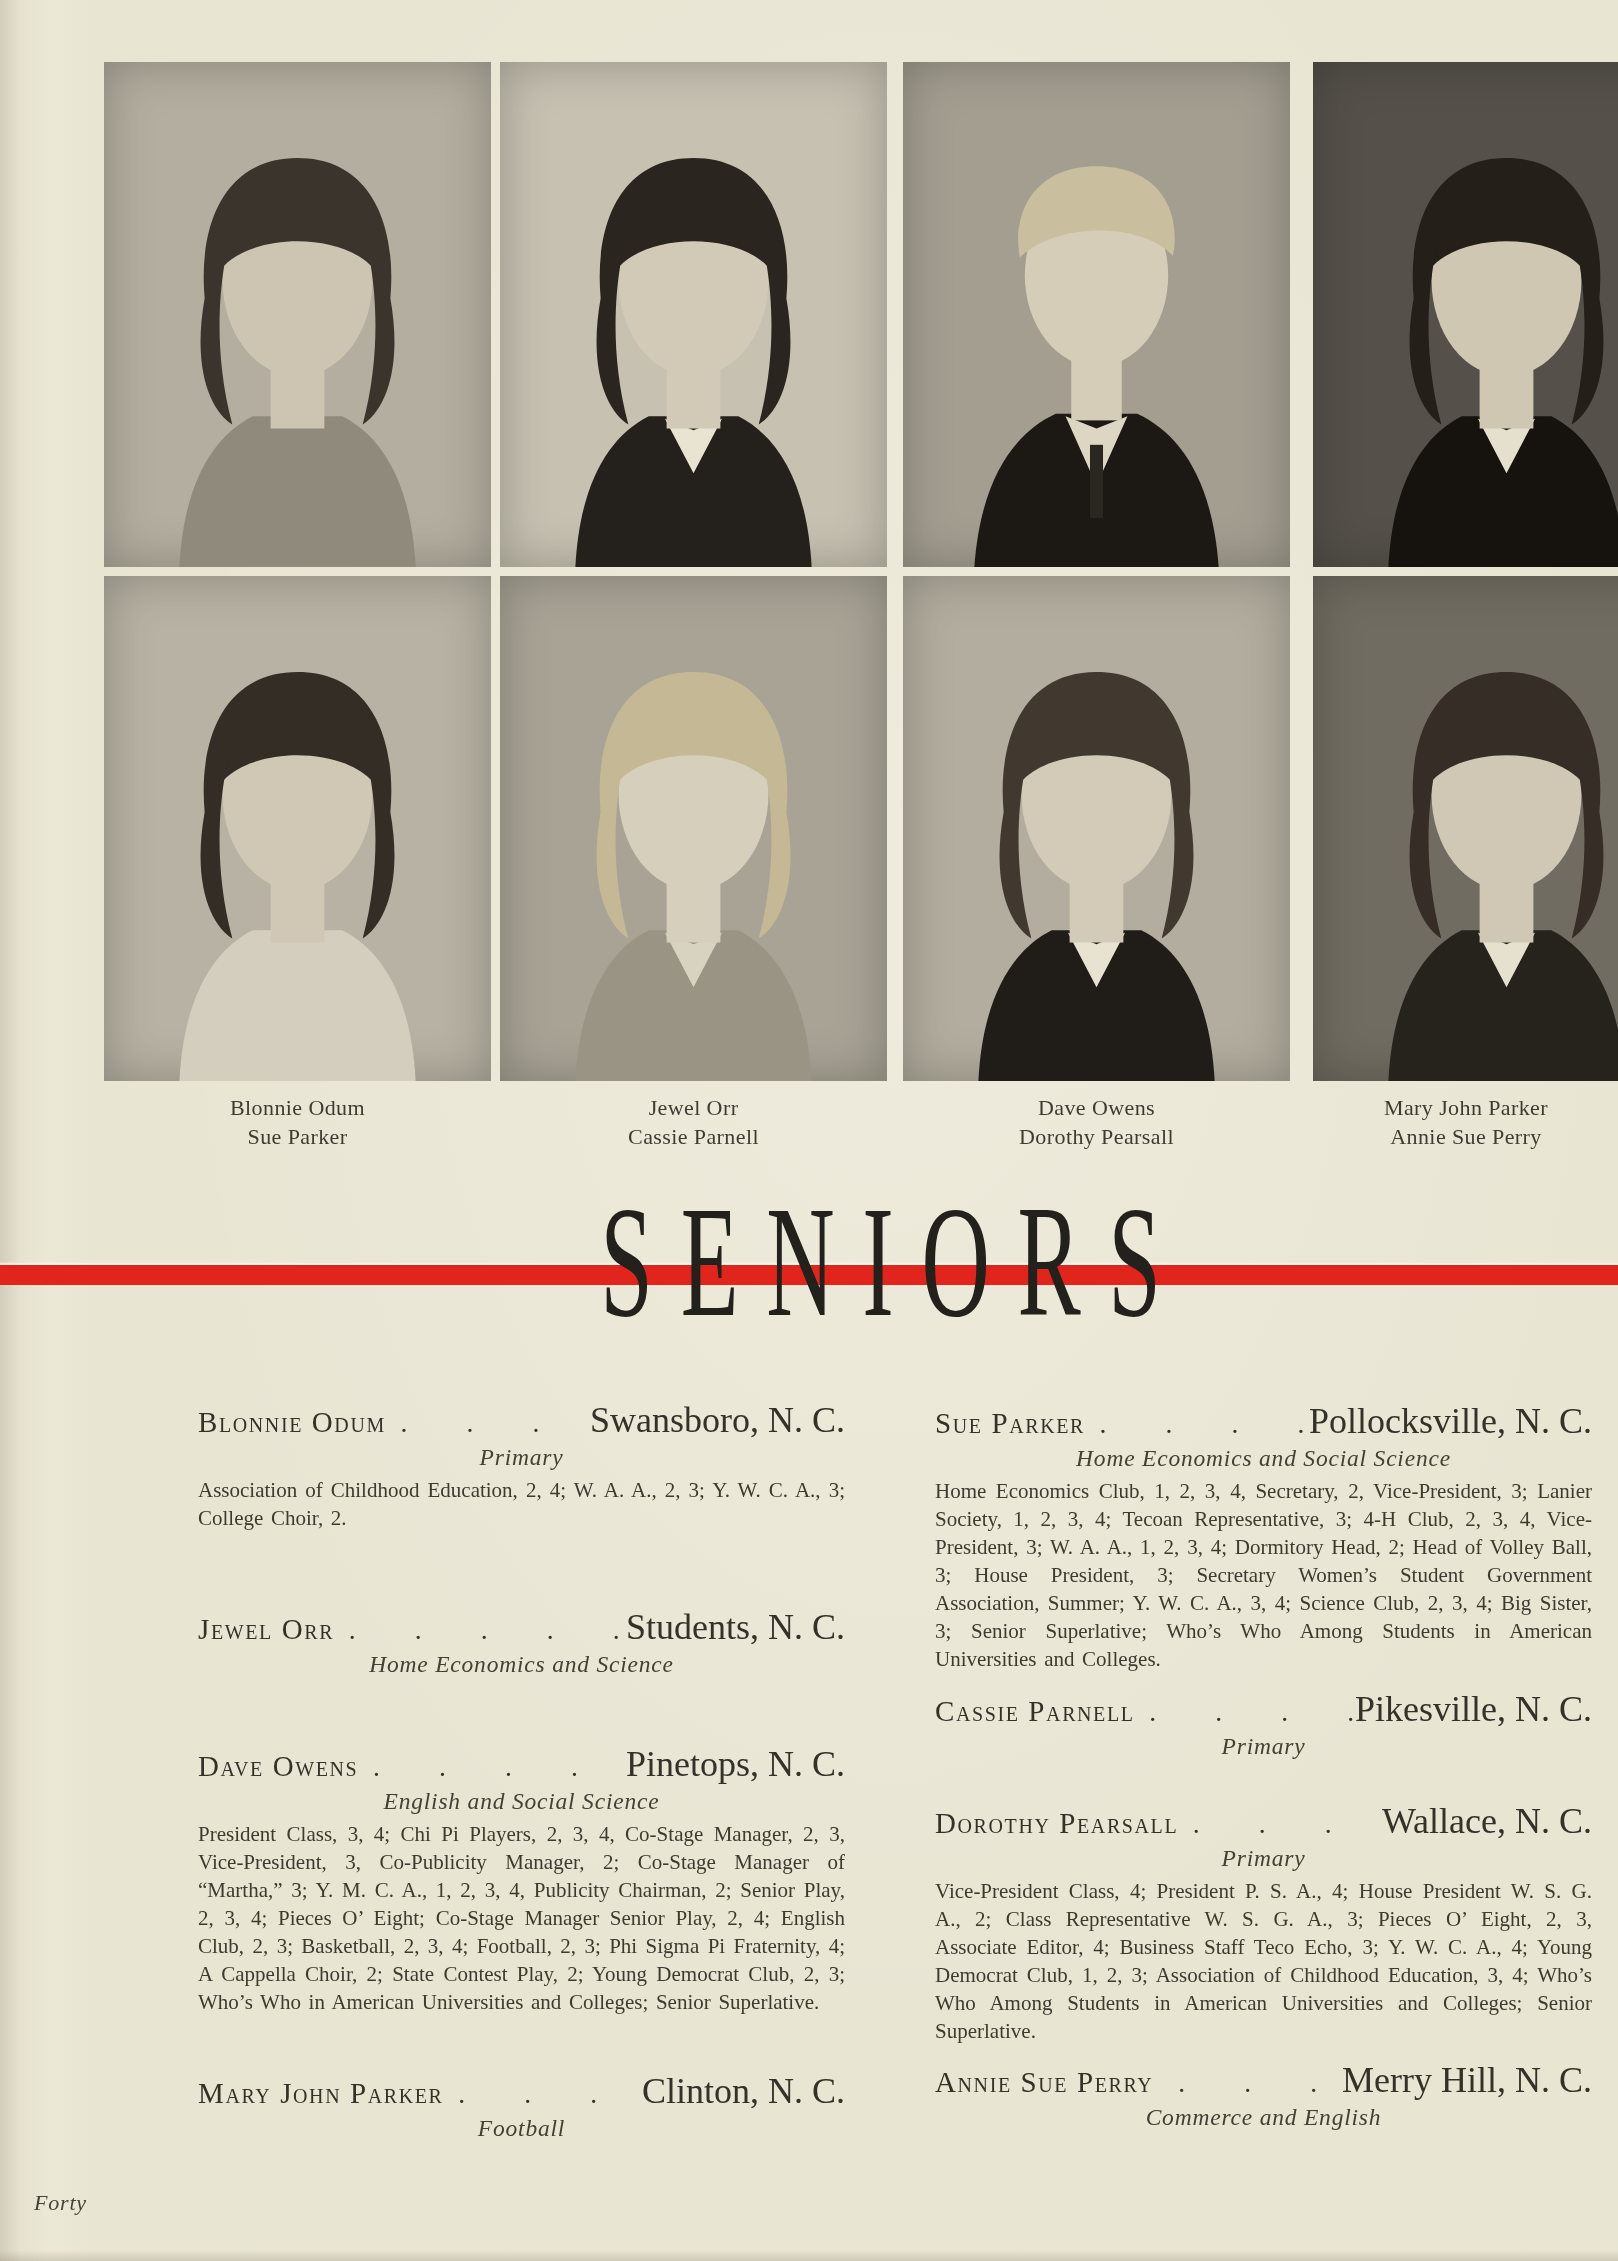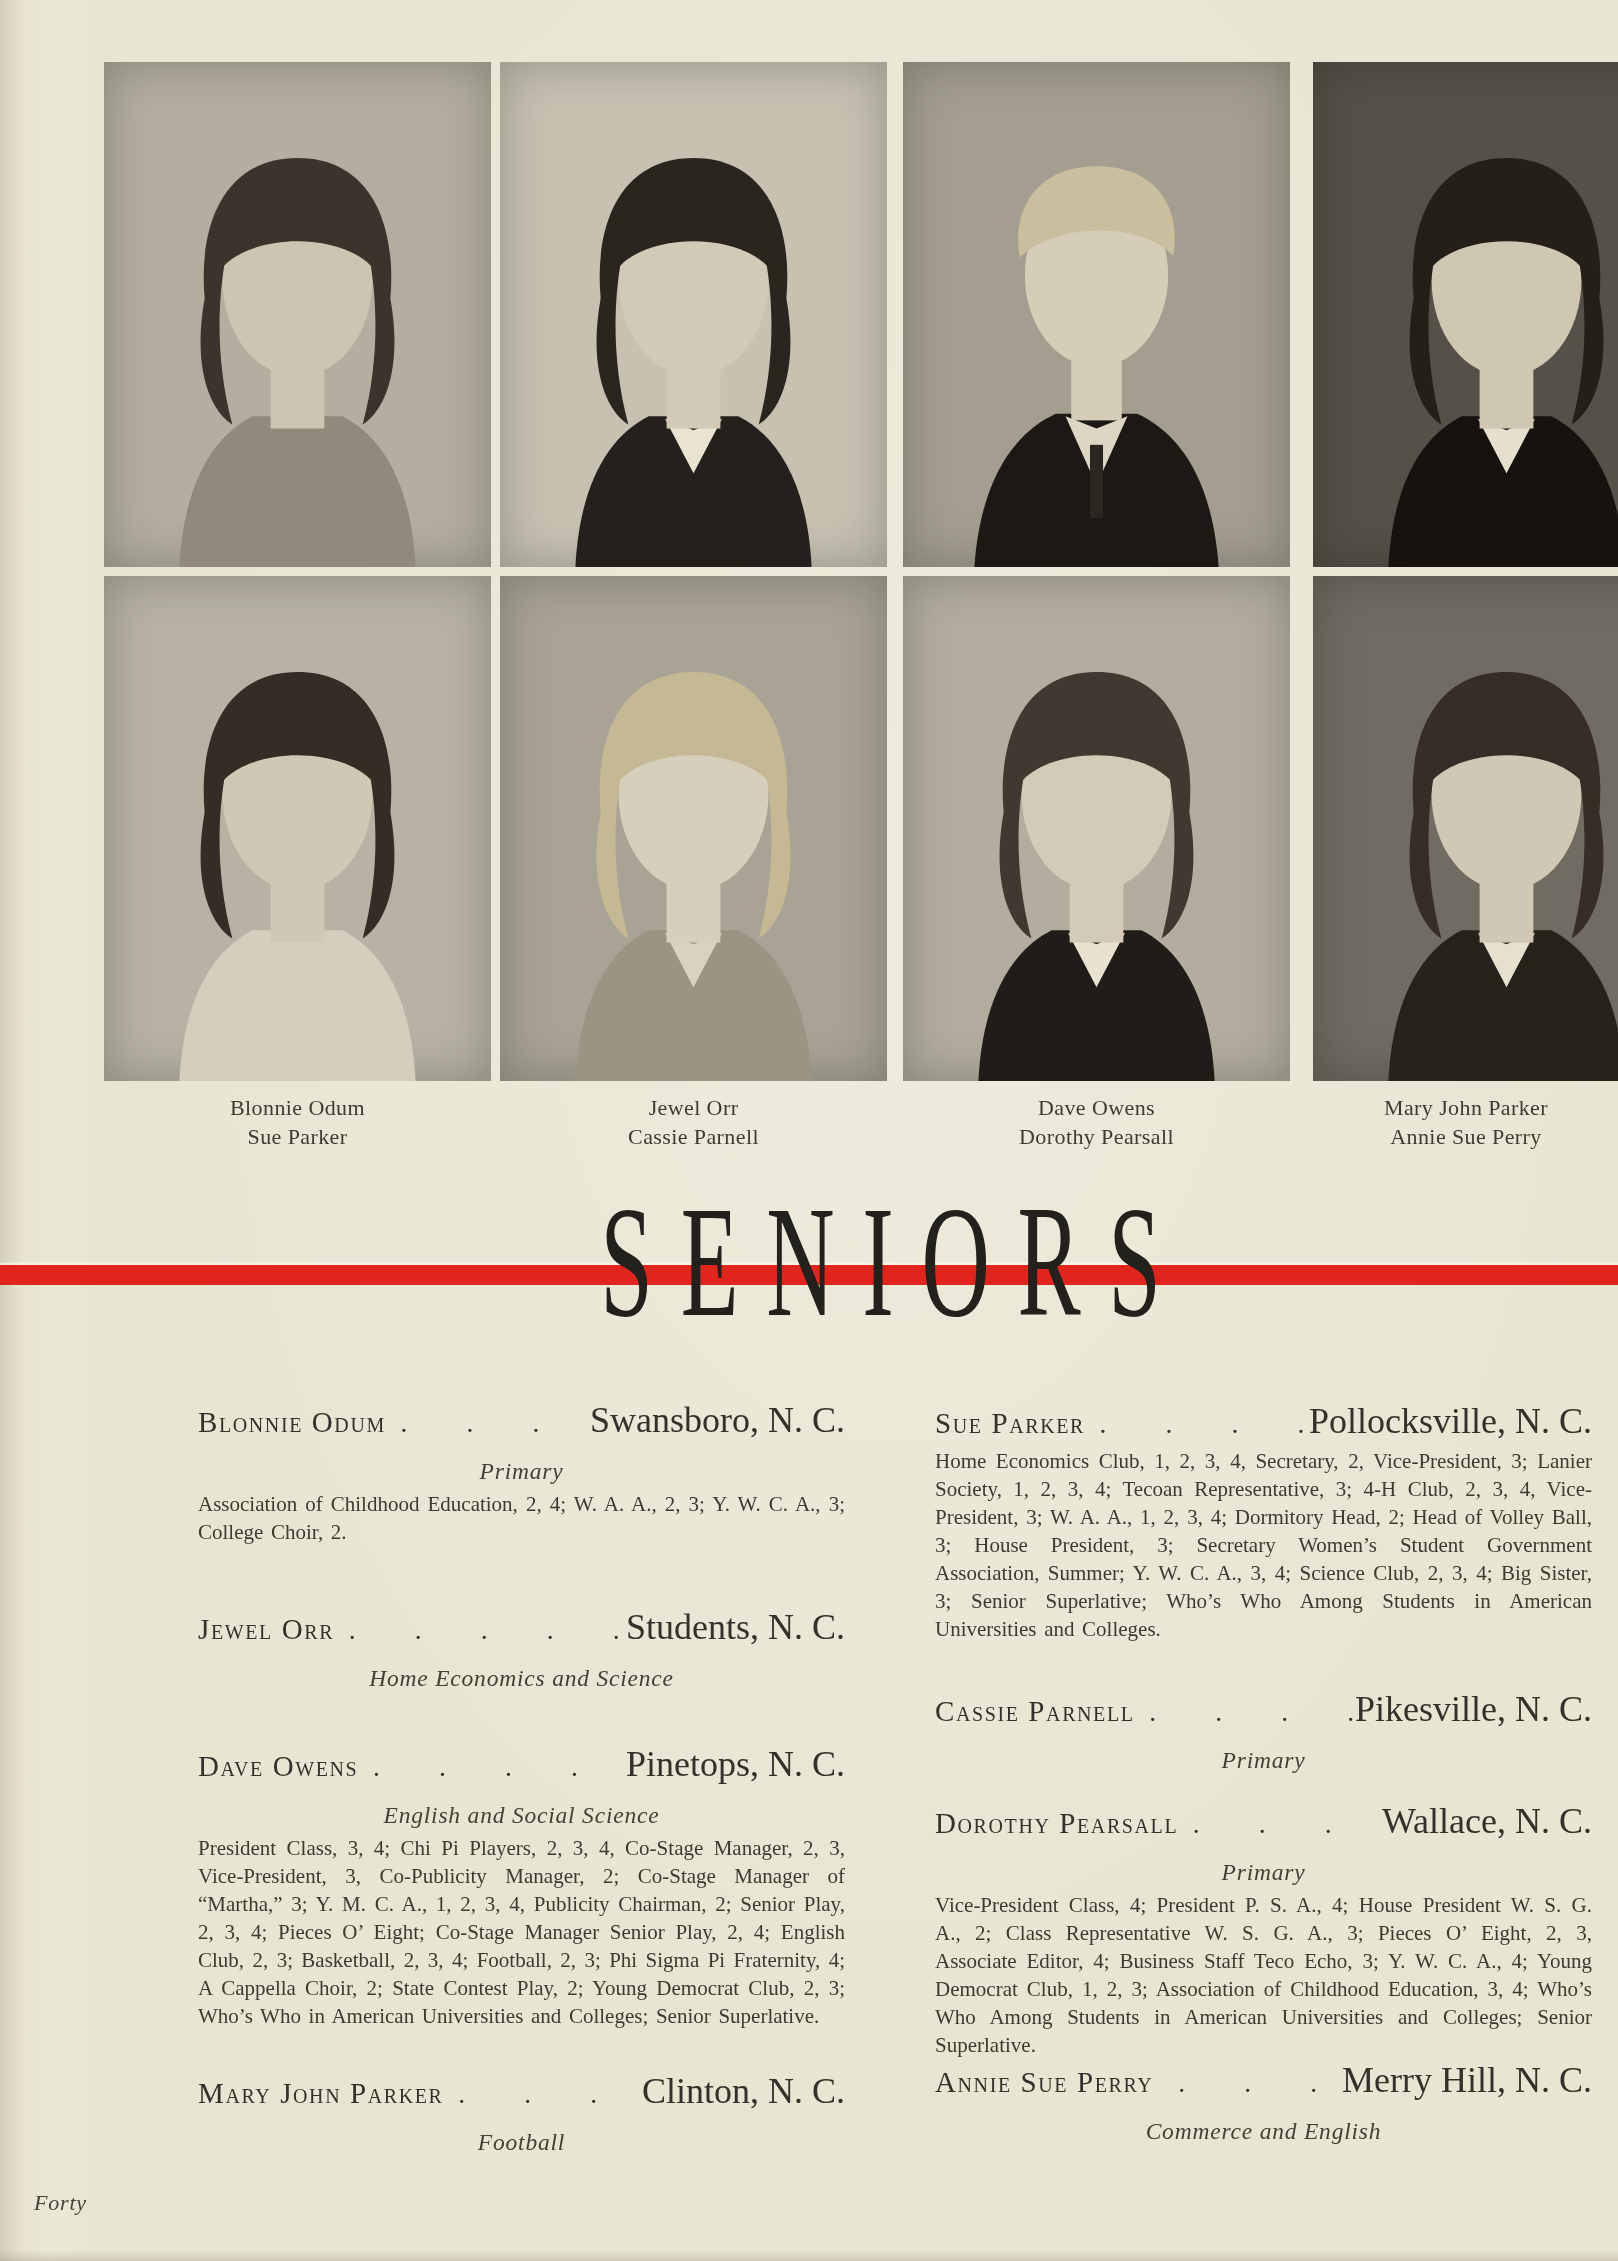--- a/index.html
+++ b/index.html
@@ -73,21 +73,21 @@
   .entry-name{
     font-variant:small-caps; font-size:29px; letter-spacing:1.6px;
     color:#34312a; white-space:nowrap;
   }
   .entry-dots{
     flex:1; text-align:center; font-size:27.5px; color:#34312a;
     word-spacing:1.9em; overflow:hidden; white-space:nowrap; padding:0 14.6px;
   }
   .entry-place{ font-size:36px; color:#34312a; white-space:nowrap; }
   .entry-major{
-    margin-top:17px; text-align:center; font-style:italic;
+    margin-top:3px; text-align:center; font-style:italic;
     font-size:23.5px; color:#434035; letter-spacing:0.8px;
   }
   .entry-activities{
     margin-top:6px; font-size:21px; line-height:1.33; text-align:justify;
     color:#3d3a30; word-spacing:2.4px;
   }
   .entry-activities:empty{ display:none; }
 
   .folio{
     position:absolute; left:34px; top:2190px;
@@ -220,20 +220,21 @@
     <div class="entry-major">Football</div>
 
   </div>
 
   <div class="entry col-r" style="top:1400px">
     <div class="entry-head">
       <span class="entry-name">Sue Parker</span>
       <span class="entry-dots">. . . . .</span>
       <span class="entry-place">Pollocksville, N. C.</span>
     </div>
+    <div class="entry-major">Home Economics and Social Science</div>
     <div class="entry-activities">Home Economics Club, 1, 2, 3, 4, Secretary, 2, Vice-President, 3; Lanier Society, 1, 2, 3, 4; Tecoan Representative, 3; 4-H Club, 2, 3, 4, Vice-President, 3; W. A. A., 1, 2, 3, 4; Dormitory Head, 2; Head of Volley Ball, 3; House President, 3; Secretary Women’s Student Government Association, Summer; Y. W. C. A., 3, 4; Science Club, 2, 3, 4; Big Sister, 3; Senior Superlative; Who’s Who Among Students in American Universities and Colleges.</div>
   </div>
 
   <div class="entry col-r" style="top:1688px">
     <div class="entry-head">
       <span class="entry-name">Cassie Parnell</span>
       <span class="entry-dots">. . . .</span>
       <span class="entry-place">Pikesville, N. C.</span>
     </div>
     <div class="entry-major">Primary</div>

